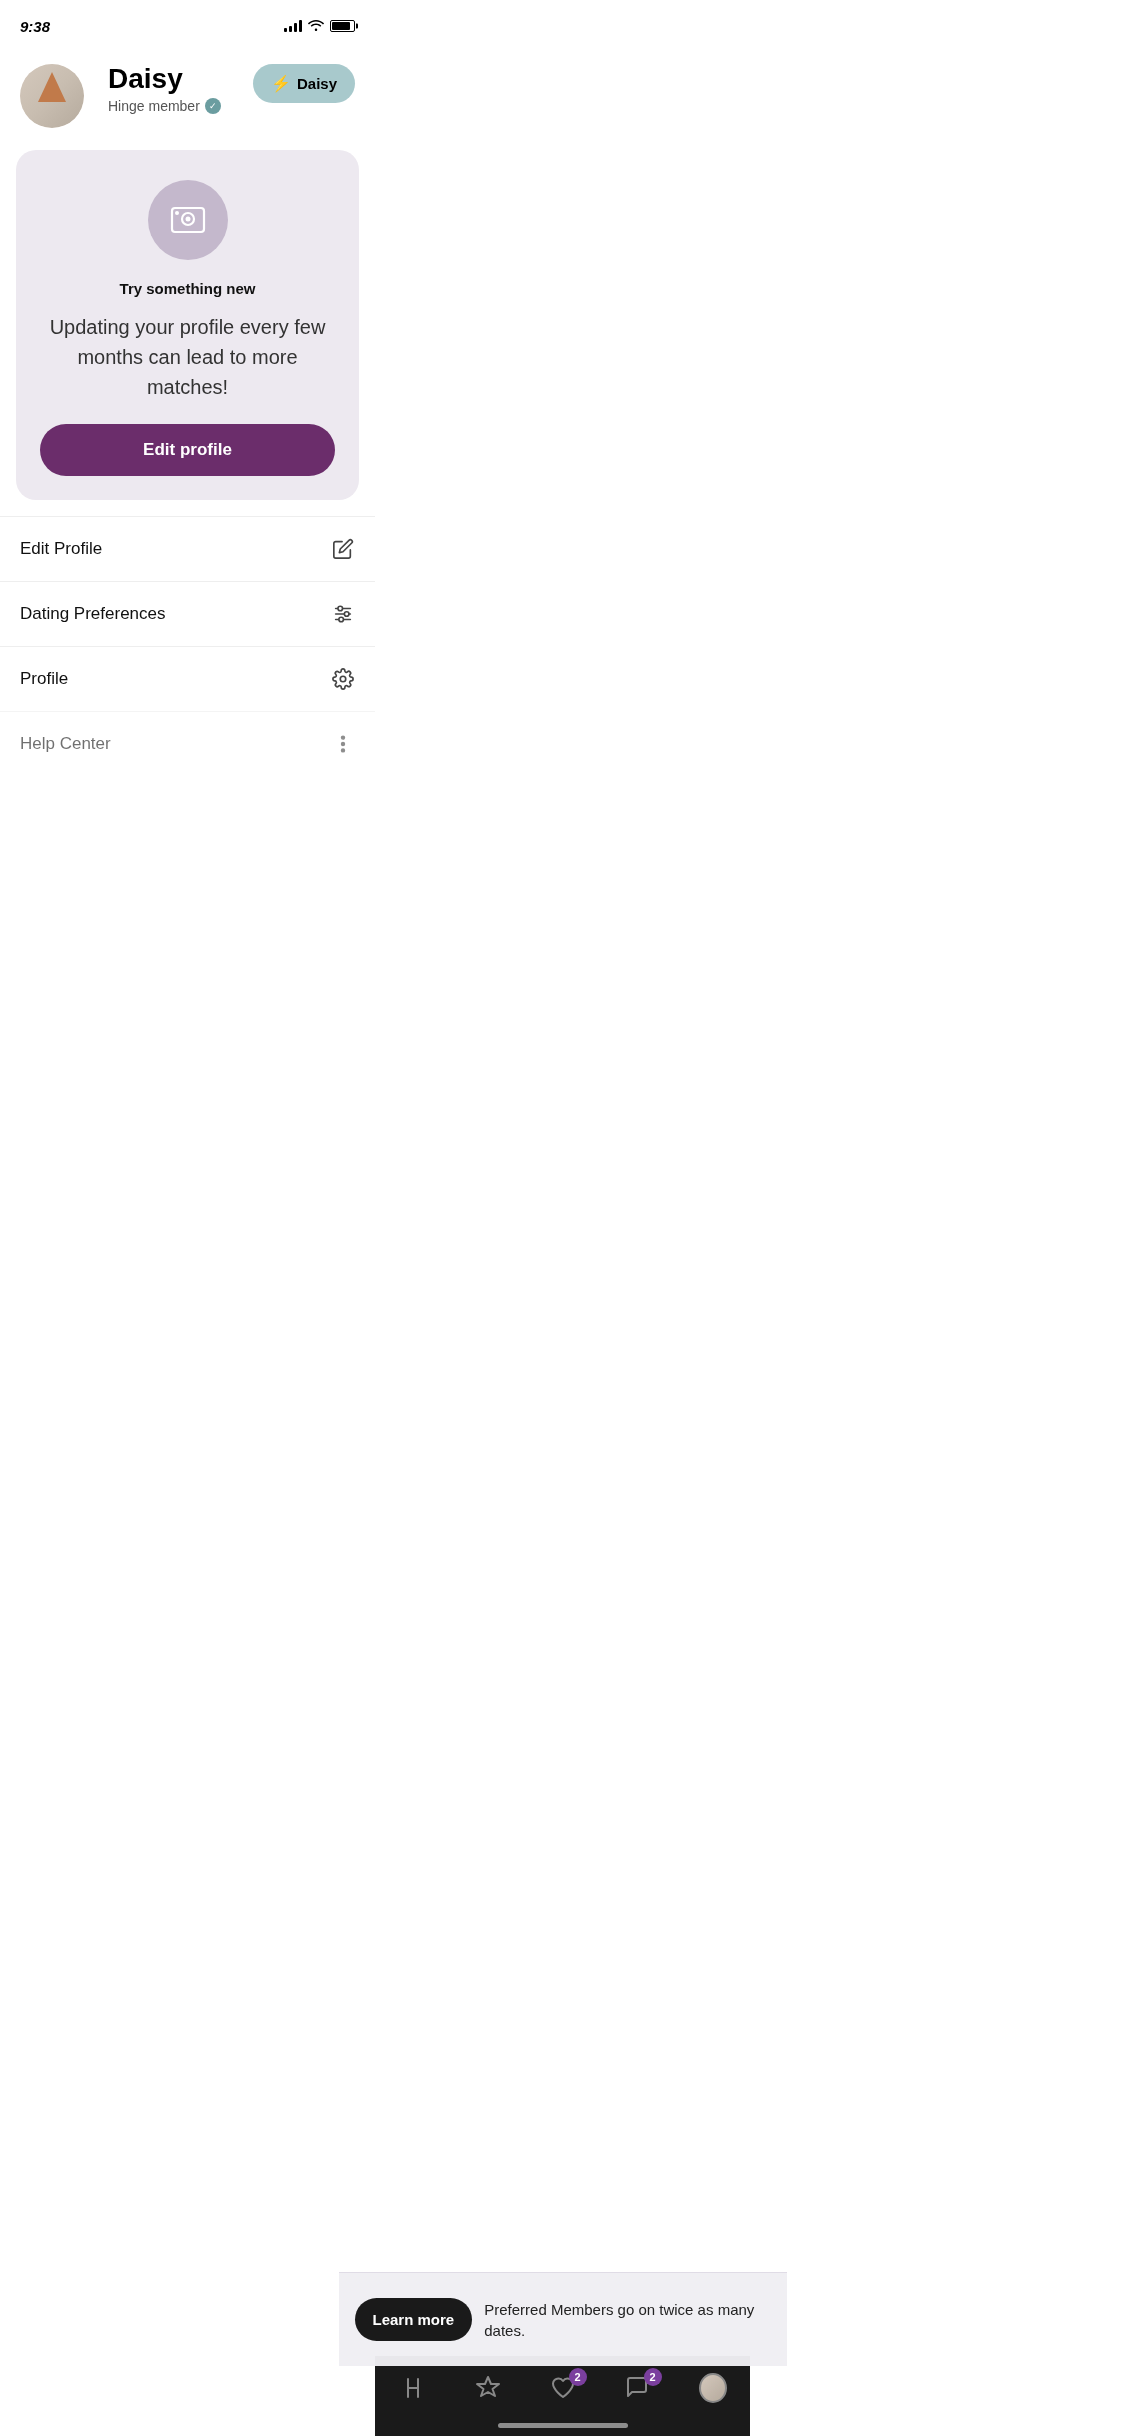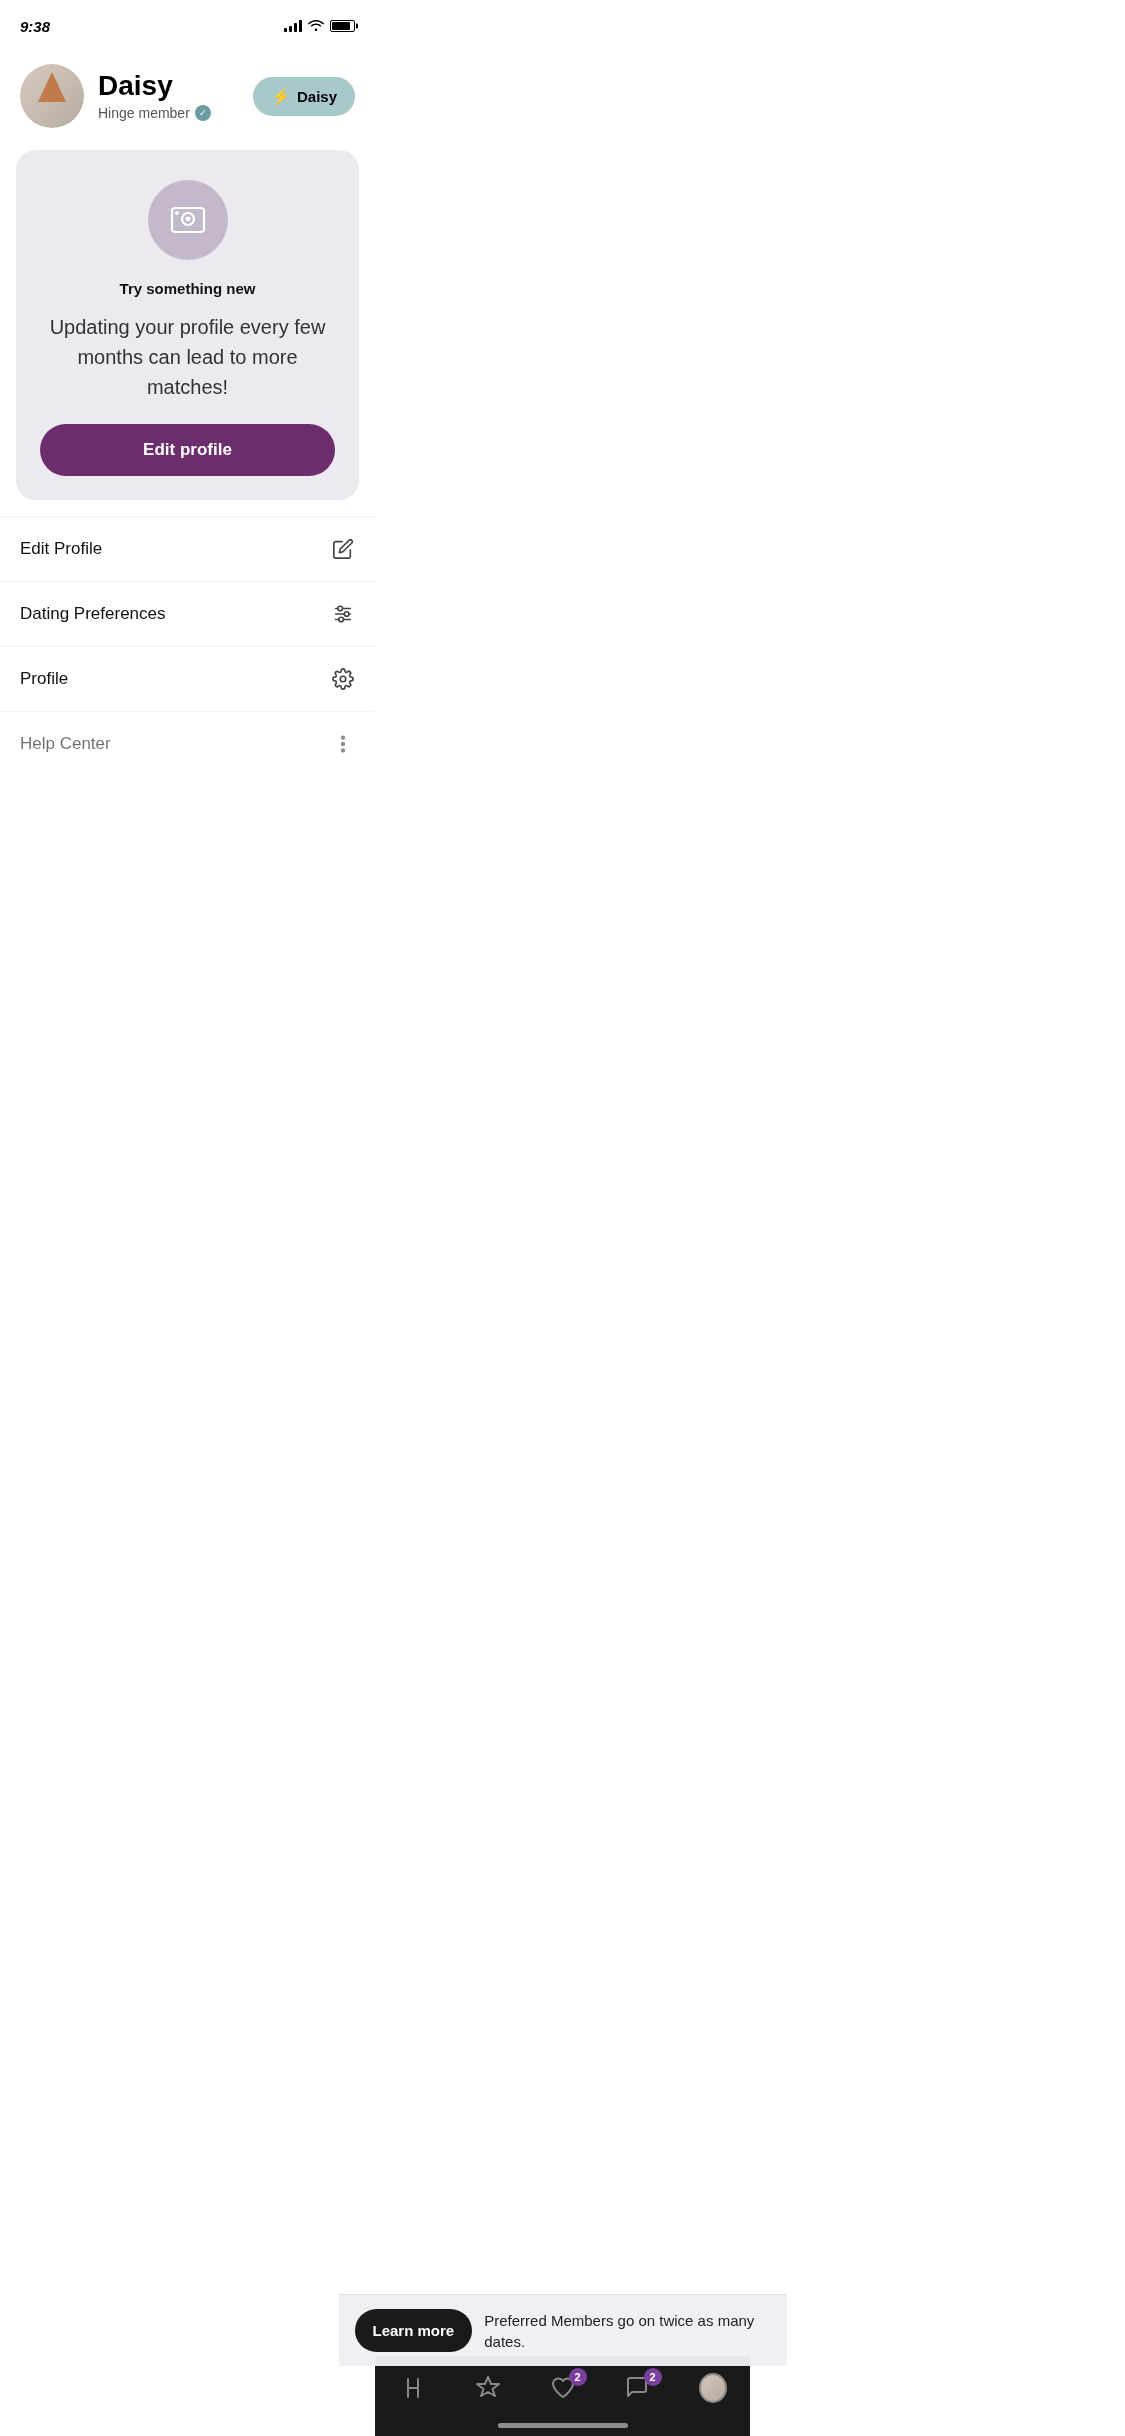--- a/index.html
+++ b/index.html
@@ -75,23 +75,23 @@
     .battery-fill {
       background: #000;
       height: 100%;
       width: 85%;
       border-radius: 1px;
     }
 
     
     .profile-header {
       display: flex;
-      align-items: center;
+      align-items: flex-start;
       padding: 20px 20px 16px 20px;
-      gap: 14px;
+      gap: 24px;
     }
     .avatar {
       width: 64px;
       height: 64px;
       border-radius: 50%;
       background: #e8e0d8;
       overflow: hidden;
       flex-shrink: 0;
       position: relative;
     }
@@ -250,21 +250,21 @@
 
     
     .promo-banner {
       position: fixed;
       bottom: 70px;
       left: 0;
       right: 0;
       width: 448px;
       margin: 0 auto;
       background: rgba(240, 238, 243, 0.97);
-      padding: 14px 16px;
+      padding: 25px 16px;
       display: flex;
       align-items: center;
       gap: 12px;
       border-top: 1px solid #e0dce6;
       z-index: 10;
     }
     .learn-more-btn {
       background: #1a1a1a;
       color: #fff;
       border: none;

